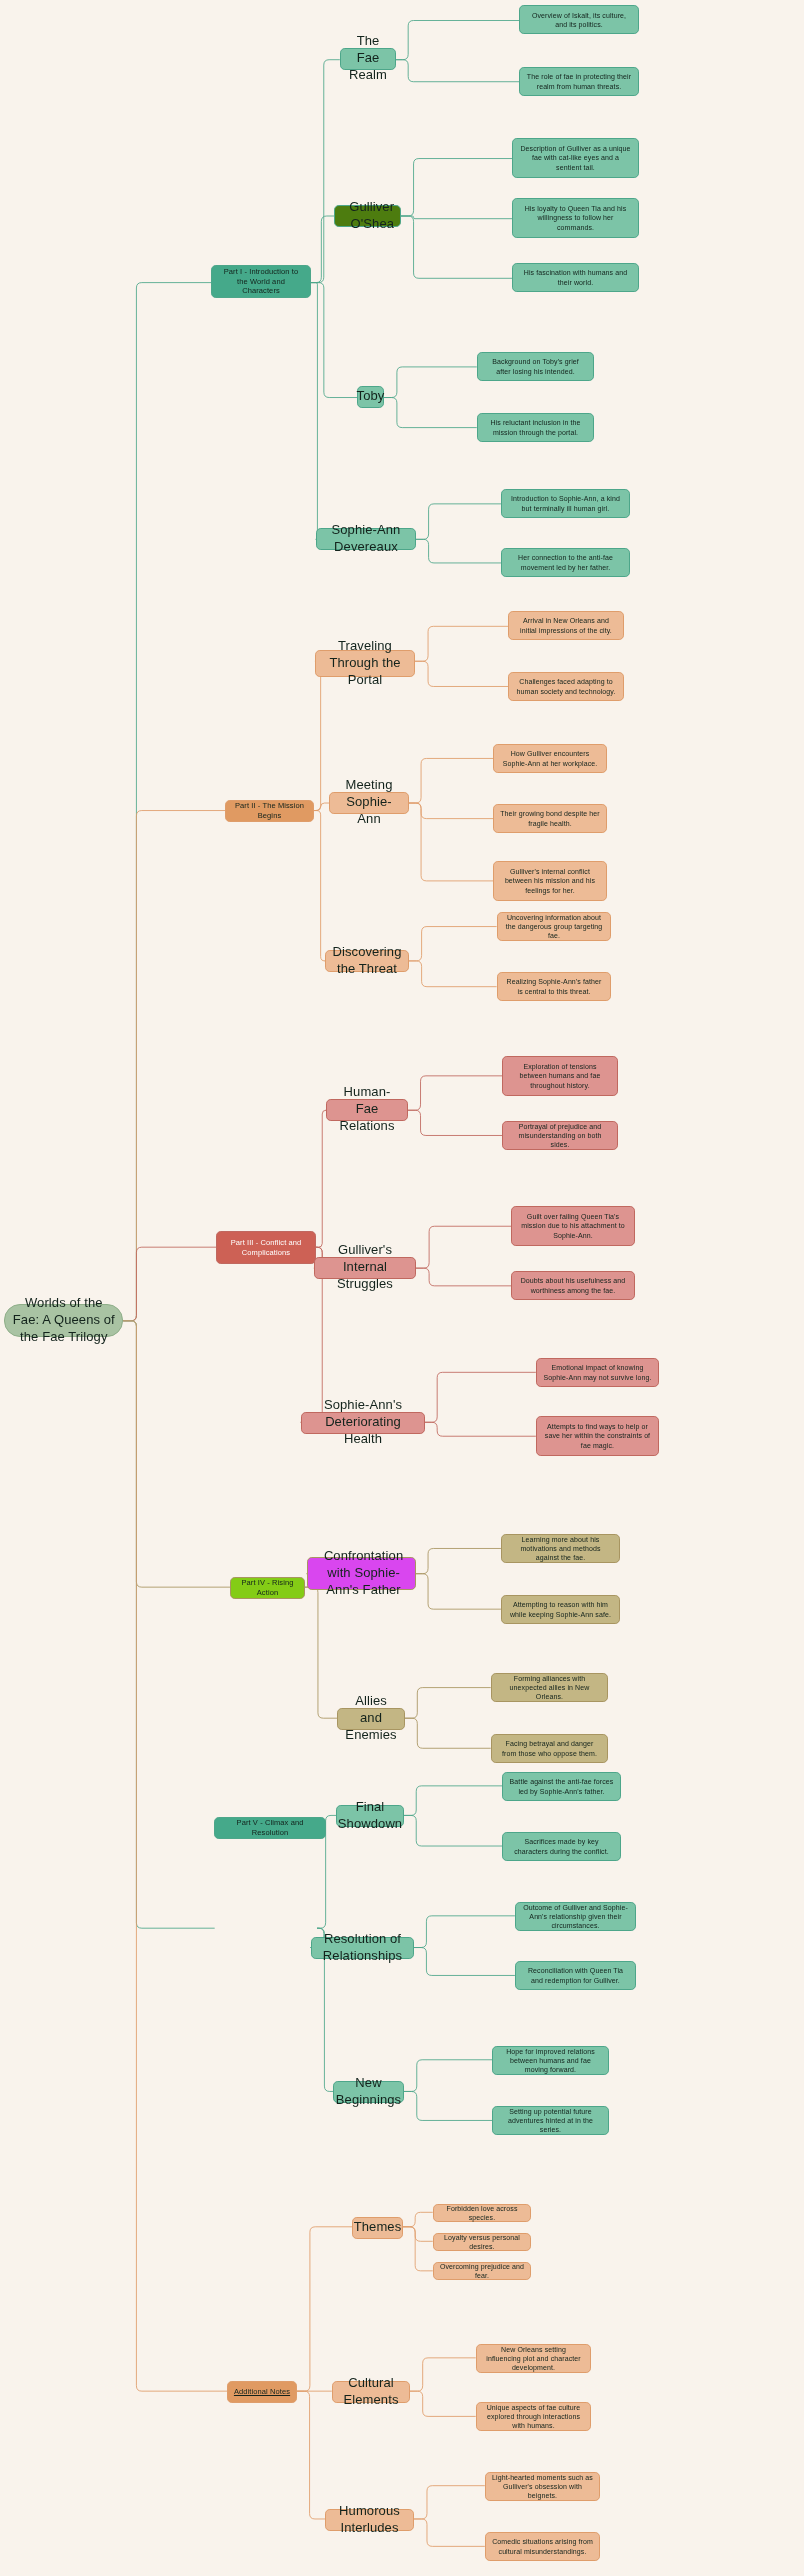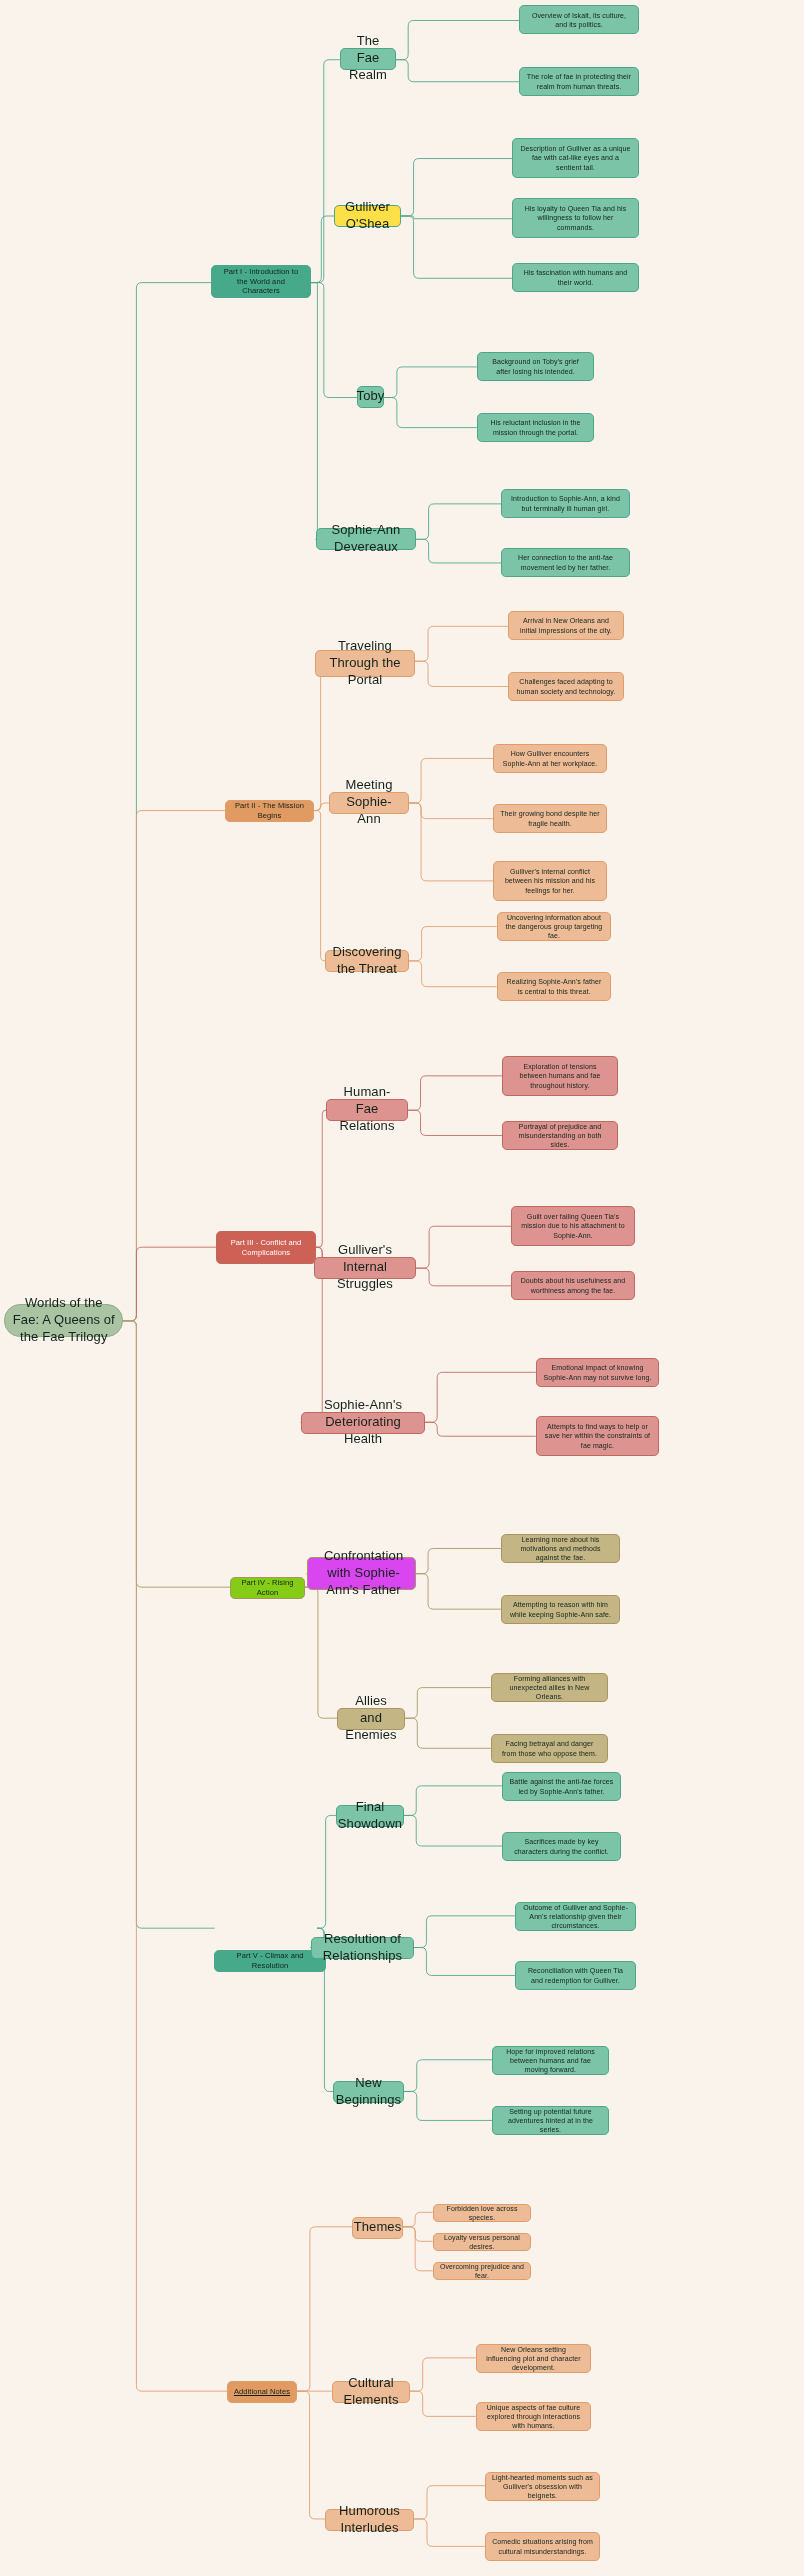--- a/index.html
+++ b/index.html
@@ -125,21 +125,21 @@
     </div>
     <div class="node lvl2" style="left: 340px; top: 48px; width: 56px; height: 21.5px; background: rgb(124, 196, 167); border: 0.5px solid rgb(77, 166, 138);">
       <span>The Fae Realm</span>
     </div>
     <div class="node lvl3" style="left: 519px; top: 5.4px; width: 120px; height: 29px; background: rgb(124, 196, 167); border: 0.5px solid rgb(77, 166, 138);">
       <span>Overview of Iskalt, its culture, and its politics.</span>
     </div>
     <div class="node lvl3" style="left: 519px; top: 67px; width: 120px; height: 29px; background: rgb(124, 196, 167); border: 0.5px solid rgb(77, 166, 138);">
       <span>The role of fae in protecting their realm from human threats.</span>
     </div>
-    <div class="node lvl2" style="left: 334px; top: 205px; width: 67px; height: 21.5px; background: #fde047; border: 0.5px solid rgb(77, 166, 138);">
+    <div class="node lvl2" style="left: 334px; top: 205px; width: 67px; height: 21.5px; background: #4d7c0f; border: 0.5px solid rgb(77, 166, 138); text-align: right;">
       <span>Gulliver O'Shea</span>
     </div>
     <div class="node lvl3" style="left: 512px; top: 138px; width: 127px; height: 40px; background: rgb(124, 196, 167); border: 0.5px solid rgb(77, 166, 138);">
       <span>Description of Gulliver as a unique fae with cat-like eyes and a sentient tail.</span>
     </div>
     <div class="node lvl3" style="left: 512px; top: 198px; width: 127px; height: 40px; background: rgb(124, 196, 167); border: 0.5px solid rgb(77, 166, 138);">
       <span>His loyalty to Queen Tia and his willingness to follow her commands.</span>
     </div>
     <div class="node lvl3" style="left: 512px; top: 263px; width: 127px; height: 29px; background: rgb(124, 196, 167); border: 0.5px solid rgb(77, 166, 138);">
       <span>His fascination with humans and their world.</span>
@@ -239,21 +239,21 @@
     </div>
     <div class="node lvl2" style="left: 337px; top: 1708px; width: 68px; height: 21.5px; background: rgb(195, 182, 132); border: 0.5px solid rgb(168, 149, 97);">
       <span>Allies and Enemies</span>
     </div>
     <div class="node lvl3" style="left: 491px; top: 1673px; width: 117px; height: 29px; background: rgb(195, 182, 132); border: 0.5px solid rgb(168, 149, 97);">
       <span>Forming alliances with unexpected allies in New Orleans.</span>
     </div>
     <div class="node lvl3" style="left: 491px; top: 1734px; width: 117px; height: 29px; background: rgb(195, 182, 132); border: 0.5px solid rgb(168, 149, 97);">
       <span>Facing betrayal and danger from those who oppose them.</span>
     </div>
-    <div class="node lvl1" style="left: 214px; top: 1950px; width: 112px; height: 21.5px; background: rgb(69, 169, 138); border: 0.5px solid rgb(77, 166, 138);">
+    <div class="node lvl1" style="left: 214px; top: 1817px; width: 112px; height: 21.5px; background: rgb(69, 169, 138); border: 0.5px solid rgb(77, 166, 138);">
       <span>Part V - Climax and Resolution</span>
     </div>
     <div class="node lvl2" style="left: 336px; top: 1805px; width: 68px; height: 21.5px; background: rgb(124, 196, 167); border: 0.5px solid rgb(77, 166, 138);">
       <span>Final Showdown</span>
     </div>
     <div class="node lvl3" style="left: 502px; top: 1772px; width: 119px; height: 29px; background: rgb(124, 196, 167); border: 0.5px solid rgb(77, 166, 138);">
       <span>Battle against the anti-fae forces led by Sophie-Ann's father.</span>
     </div>
     <div class="node lvl3" style="left: 502px; top: 1832px; width: 119px; height: 29px; background: rgb(124, 196, 167); border: 0.5px solid rgb(77, 166, 138);">
       <span>Sacrifices made by key characters during the conflict.</span>

